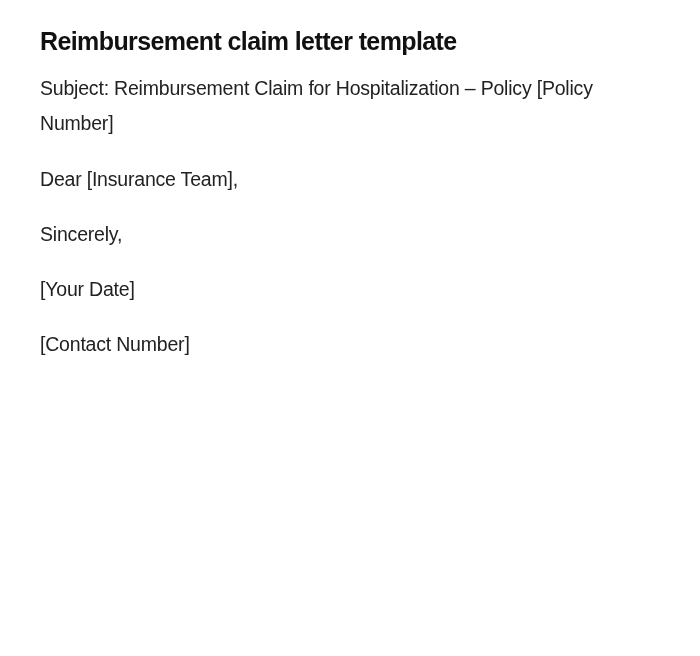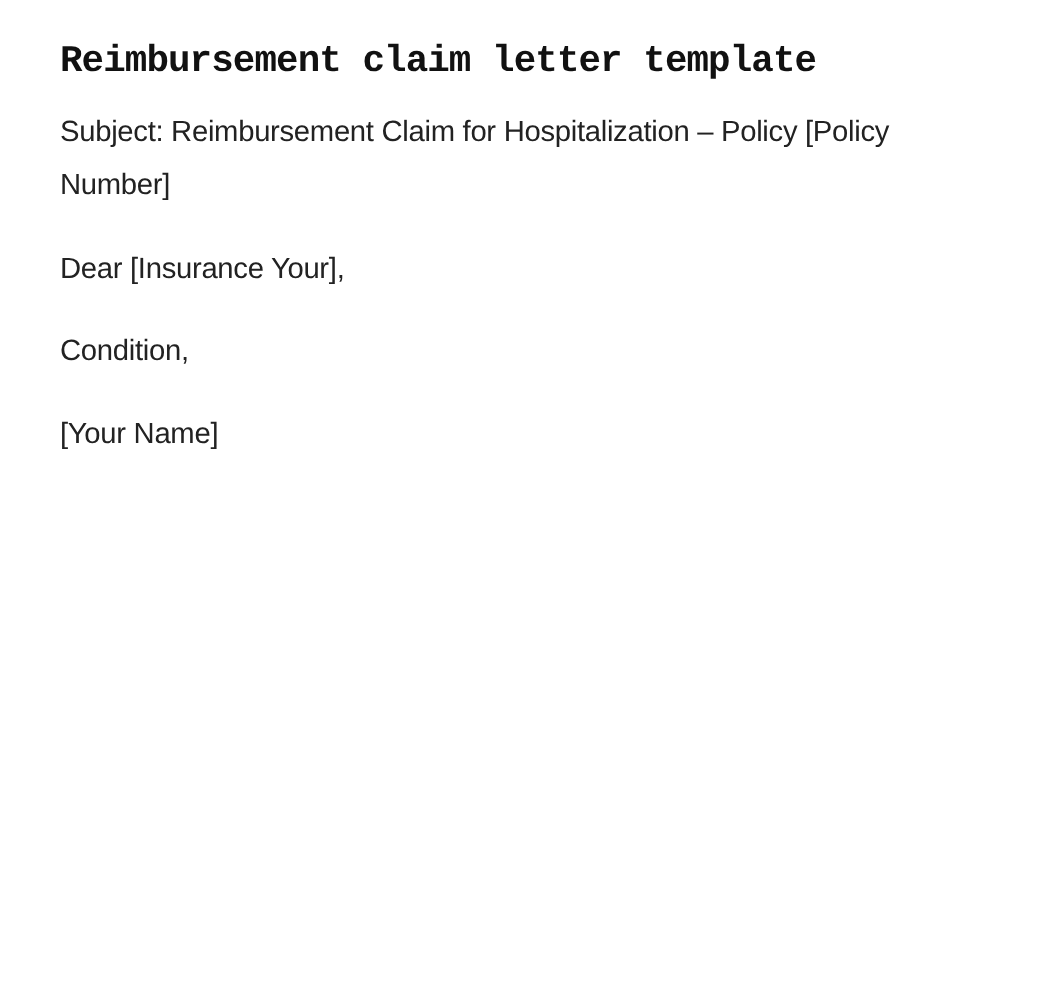--- a/index.html
+++ b/index.html
@@ -15,21 +15,21 @@
       font-family: "Liberation Sans", sans-serif;
       color: #1a1a1a;
     }
     .page {
       position: absolute;
       left: 40px;
       top: 24px;
       width: 620px;
     }
     .title {
-      font-family: Liberation Mono, monospace;
+      font-family: Liberation Sans, sans-serif;
       font-weight: bold;
       font-size: 25px;
       letter-spacing: -0.6px;
       line-height: 34px;
       margin: 0 0 11px 0;
       color: #111111;
     }
     .para {
       font-size: 19.5px;
       line-height: 35.3px;
@@ -37,16 +37,17 @@
       letter-spacing: -0.2px;
       color: #222222;
     }
   </style>
 </head>
 <body>
 
 <div class="page">
   <h1 class="title">Reimbursement claim letter template</h1>
   <p class="para">Subject: Reimbursement Claim for Hospitalization – Policy [Policy Number]</p>
-  <p class="para">Dear [Insurance Your],</p>
-  <p class="para">Condition,</p>
-  <p class="para">[Your Name]</p>
+  <p class="para">Dear [Insurance Team],</p>
+  <p class="para">Sincerely,</p>
+  <p class="para">[Your Date]</p>
+  <p class="para">[Contact Number]</p>
 </div>
 
 </body></html>

